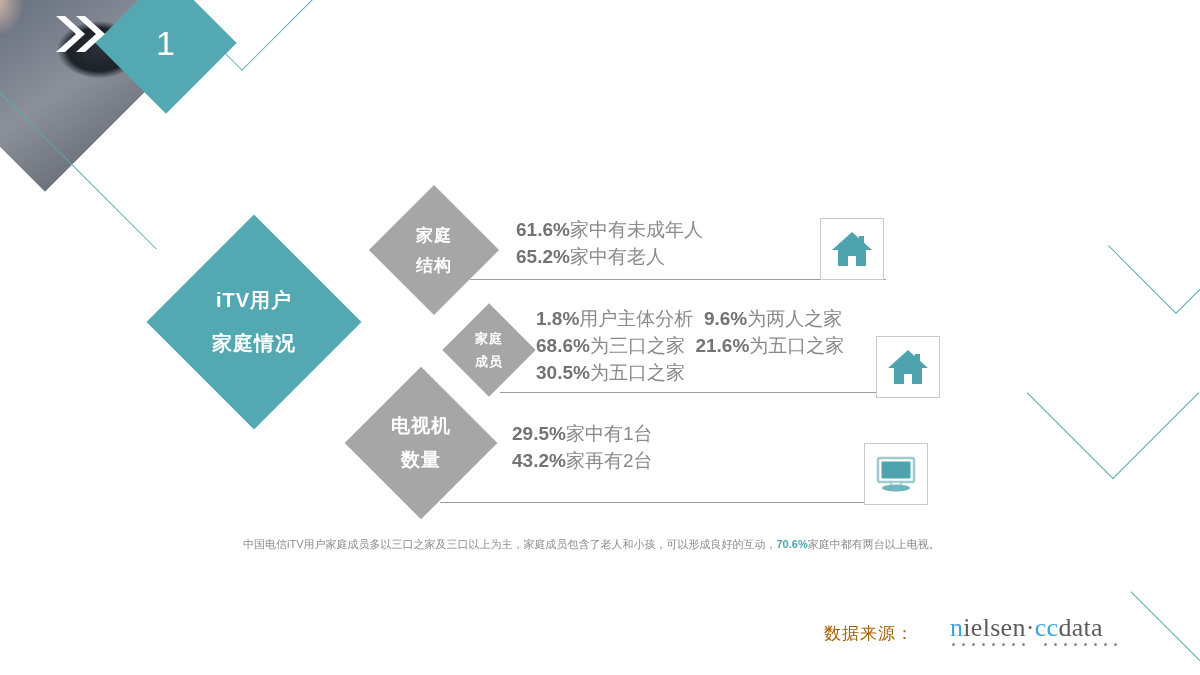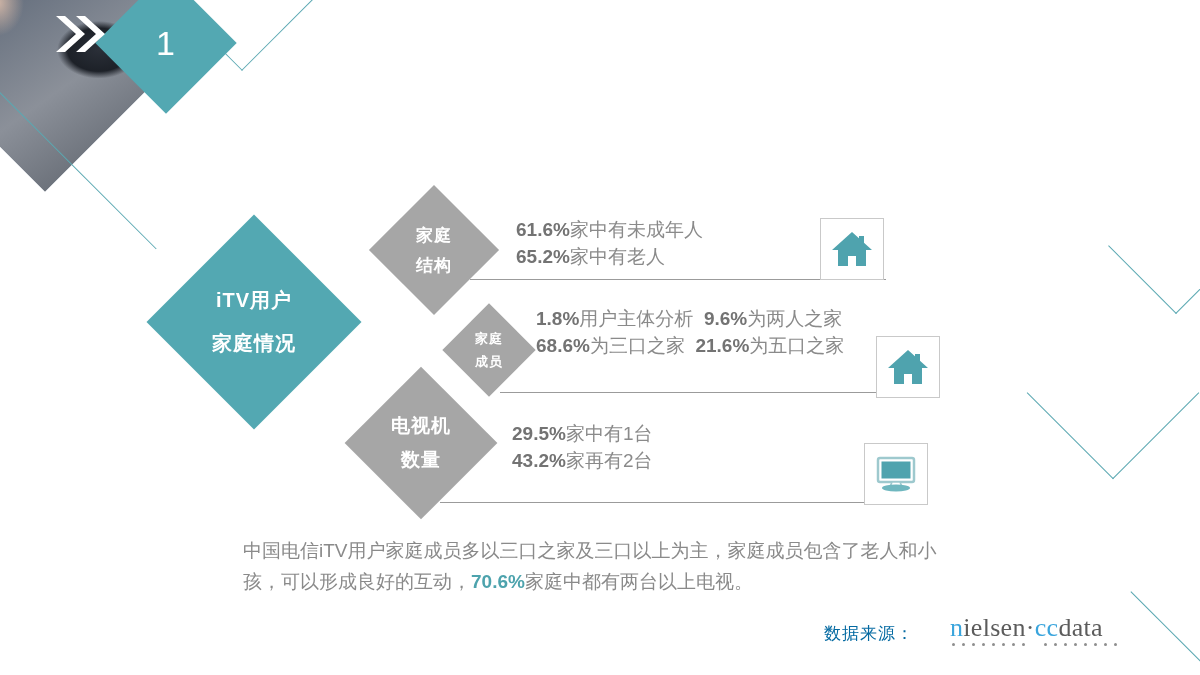--- a/index.html
+++ b/index.html
@@ -197,33 +197,33 @@
   }
   #ibox0 { left: 820px; top: 218px; }
   #ibox1 { left: 876px; top: 336px; }
   #ibox2 { left: 864px; top: 443px; }
 
   
   .summary {
     position: absolute;
     left: 243px; top: 536px;
     width: 700px;
-    font-size: 19px;
+    font-size: 11px;
     line-height: 1.62;
     color: #8a8a8a;
     text-align: left;
   }
   .summary .pct { color: #4da3ad; font-weight: bold; }
 
   
   .source-label {
     position: absolute;
     left: 824px; top: 622px;
     font-size: 17px;
-    color: #0369a1;
+    color: #a16207;
     letter-spacing: 1px;
   }
   .logo {
     position: absolute;
     left: 950px; top: 615px;
     font-family: "Liberation Serif", "DejaVu Serif", serif;
     font-size: 26px;
     color: #5c5c5c;
     letter-spacing: 0.3px;
     line-height: 1;
@@ -301,20 +301,21 @@
     </div>
   </div>
 
   <div class="row-text" id="row0">
       <div class="line"><span class="pct">61.6%</span><span class="lbl">家中有未成年人</span></div>
       <div class="line"><span class="pct">65.2%</span><span class="lbl">家中有老人</span></div>
     </div>
   <div class="row-text" id="row1">
       <div class="line"><span class="pct">1.8%</span><span class="lbl">用户主体分析</span><span>&nbsp;&nbsp;</span><span class="pct">9.6%</span><span class="lbl">为两人之家</span></div>
       <div class="line"><span class="pct">68.6%</span><span class="lbl">为三口之家</span><span>&nbsp;&nbsp;</span><span class="pct">21.6%</span><span class="lbl">为五口之家</span></div>
+      <div class="line"><span class="pct">30.5%</span><span class="lbl">为五口之家</span></div>
     </div>
   <div class="row-text" id="row2">
       <div class="line"><span class="pct">29.5%</span><span class="lbl">家中有1台</span></div>
       <div class="line"><span class="pct">43.2%</span><span class="lbl">家再有2台</span></div>
     </div>
 
   <div class="rule" id="rule0"></div>
   <div class="rule" id="rule1"></div>
   <div class="rule" id="rule2"></div>
 

